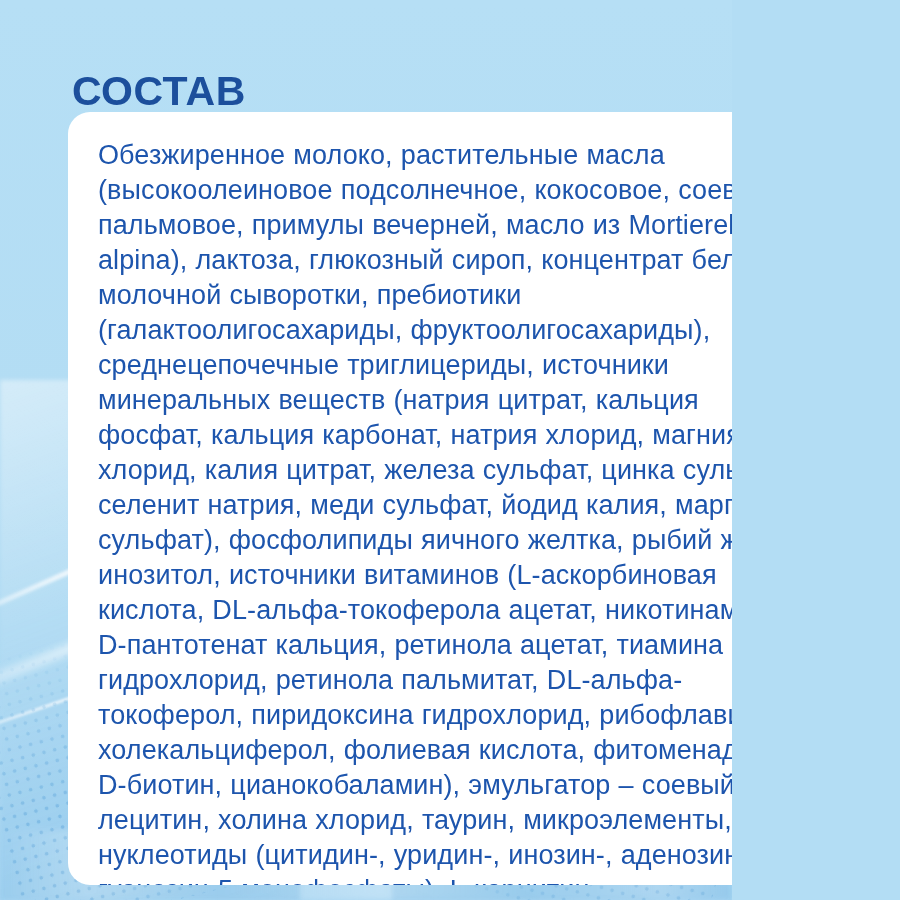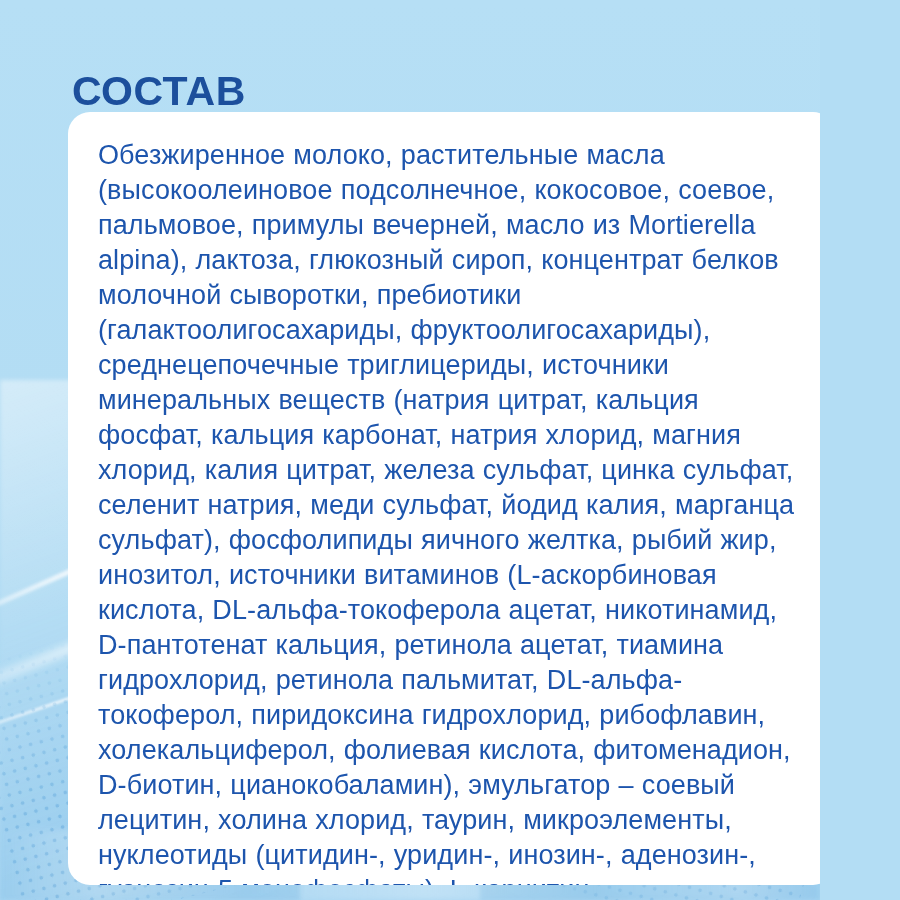--- a/index.html
+++ b/index.html
@@ -10,21 +10,21 @@
     overflow: hidden;
   }
 
   body {
     font-family: "Liberation Sans", "DejaVu Sans", sans-serif;
     background: #b3ddf4;
   }
 
   .canvas {
     position: relative;
-    width: 820px;
+    width: 732px;
     height: 900px;
     background: #b3ddf4;
     overflow: hidden;
   }
 
   
   .bg-base {
     position: absolute;
     inset: 0;
     background:

